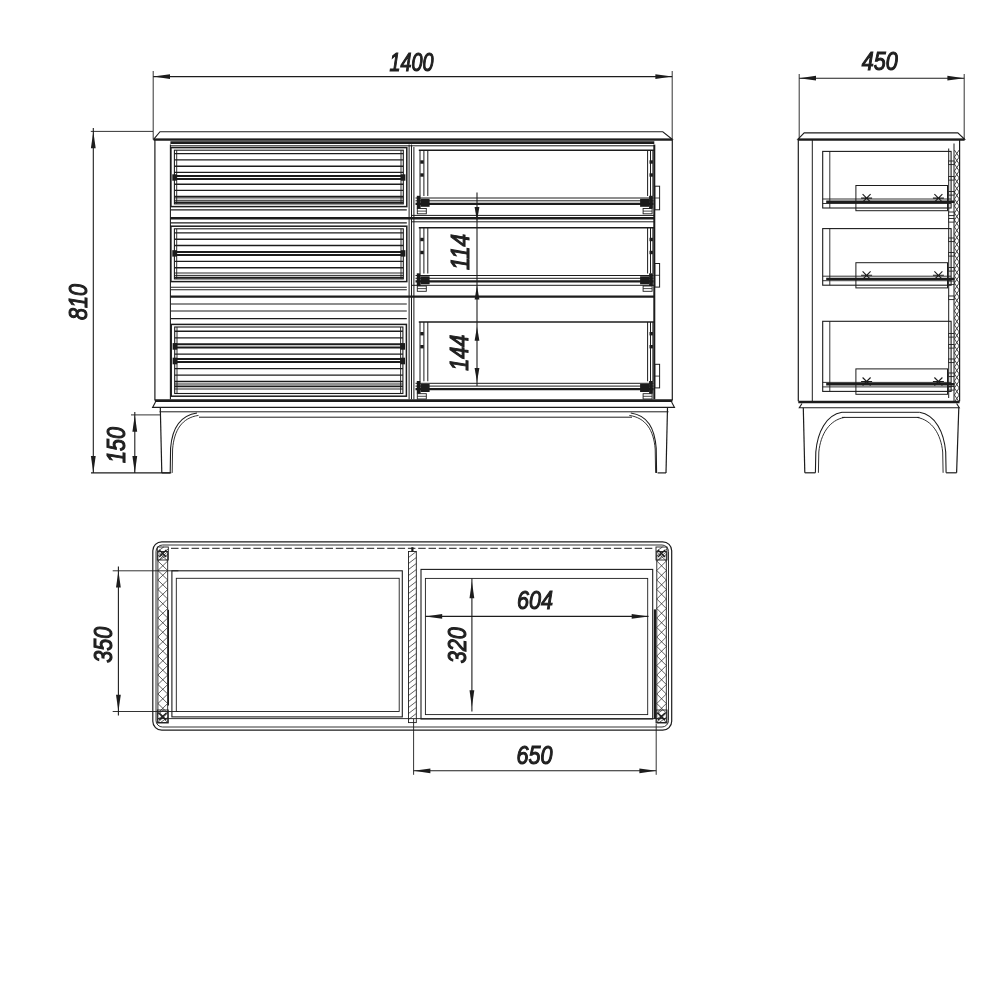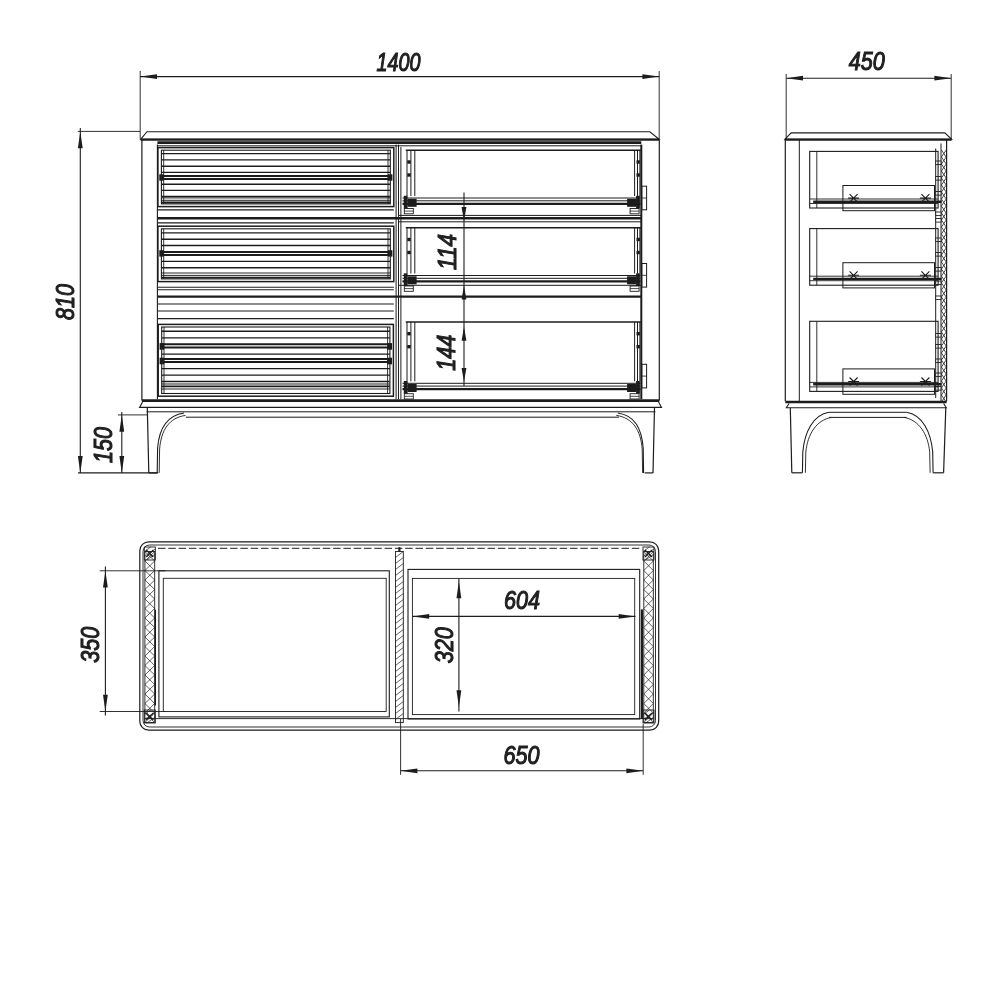--- a/index.html
+++ b/index.html
@@ -1,16 +1,16 @@
 <!DOCTYPE html>
 <html><head>
 <meta charset="utf-8">
 <style>
   html,body{margin:0;padding:0;background:#ffffff;}
-  .wrap{width:824px;height:1002px;background:#ffffff;}
+  .wrap{width:824px;height:1002px;background:#ffffff;margin-left:13px;}
   text{font-family:"Liberation Sans",sans-serif;font-style:italic;fill:#222;}
 </style>
 </head>
 <body>
 <div class="wrap">
 <svg width="1002" height="1002" viewBox="0 0 1002 1002">
 <rect x="0" y="0" width="1002" height="1002" fill="#ffffff"></rect>
 <g stroke="#1c1c1c" stroke-width="1.1" fill="none" stroke-linecap="butt">
 
 <g>

